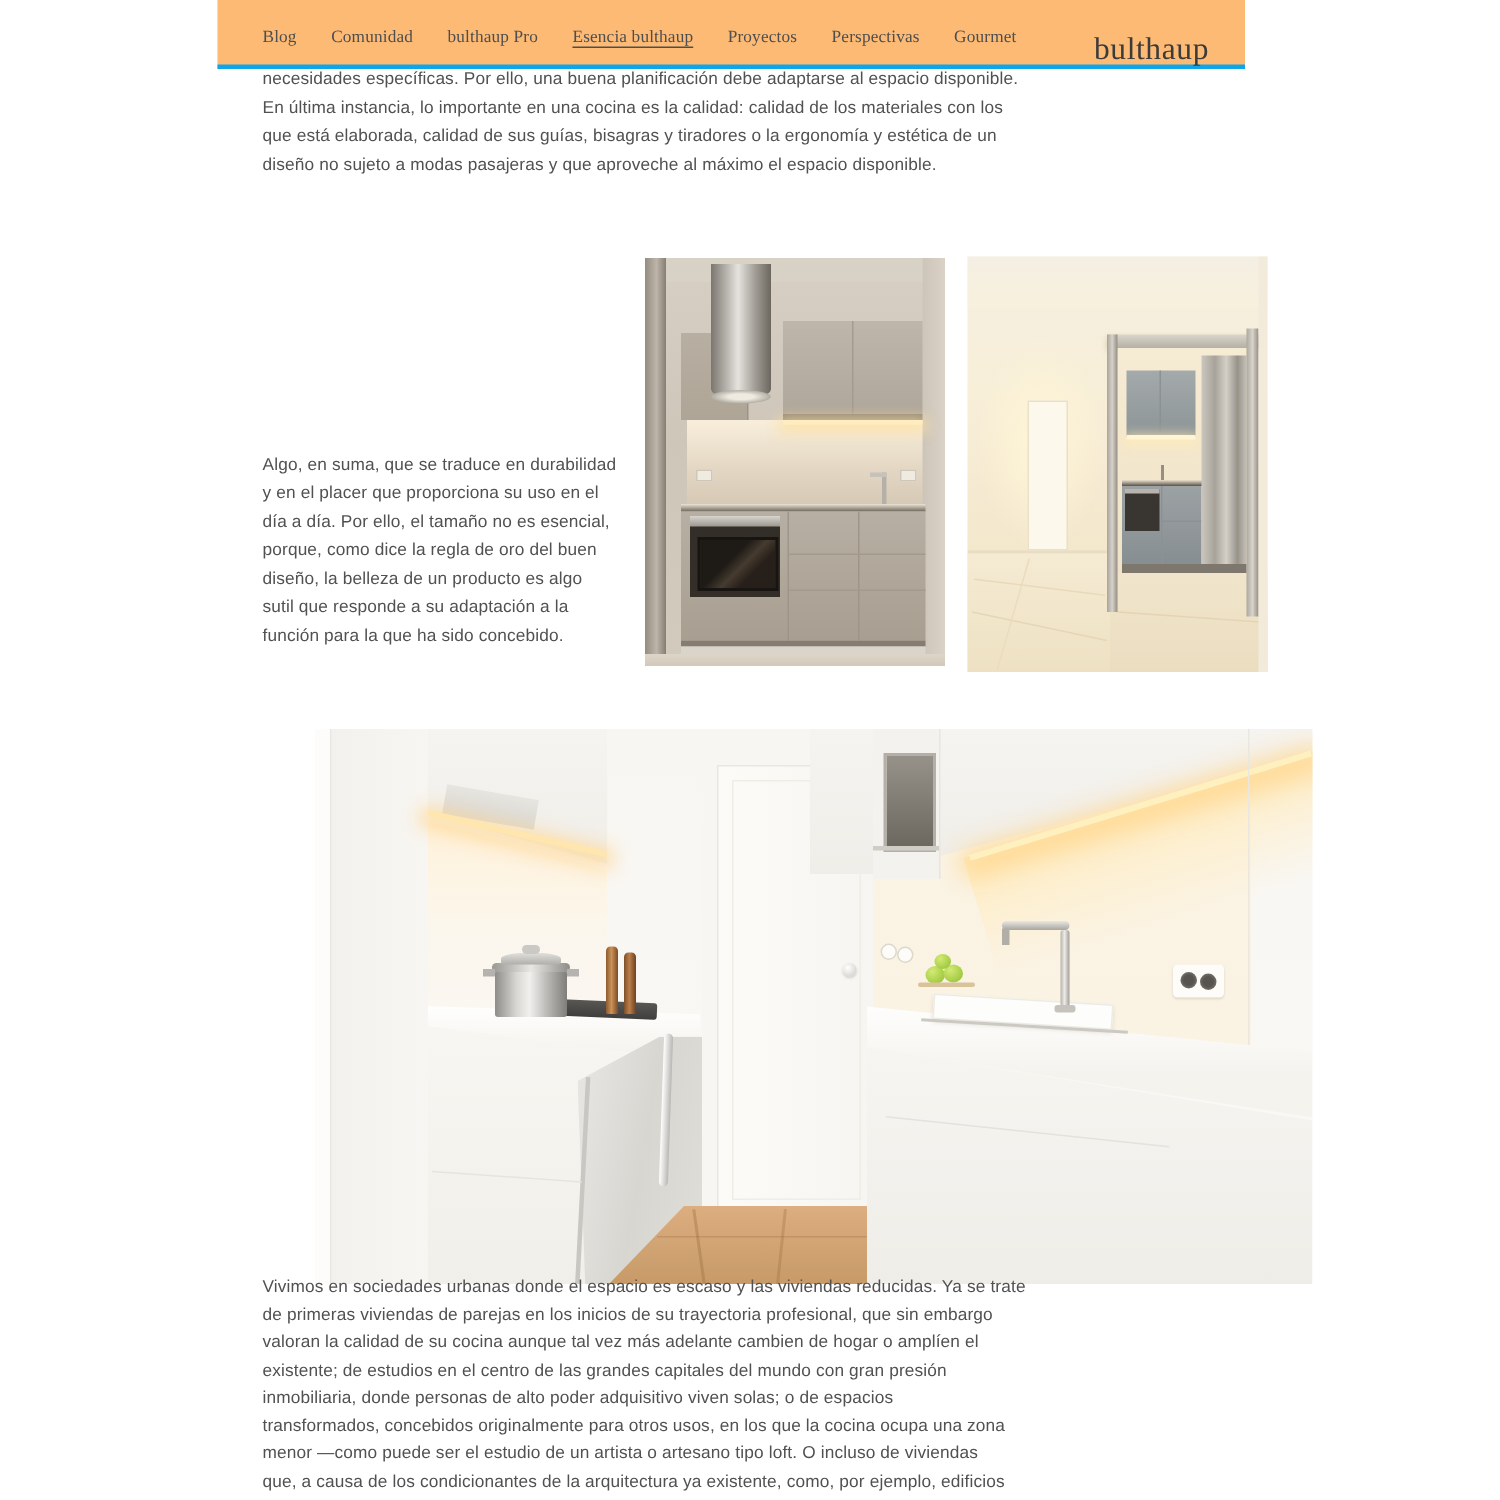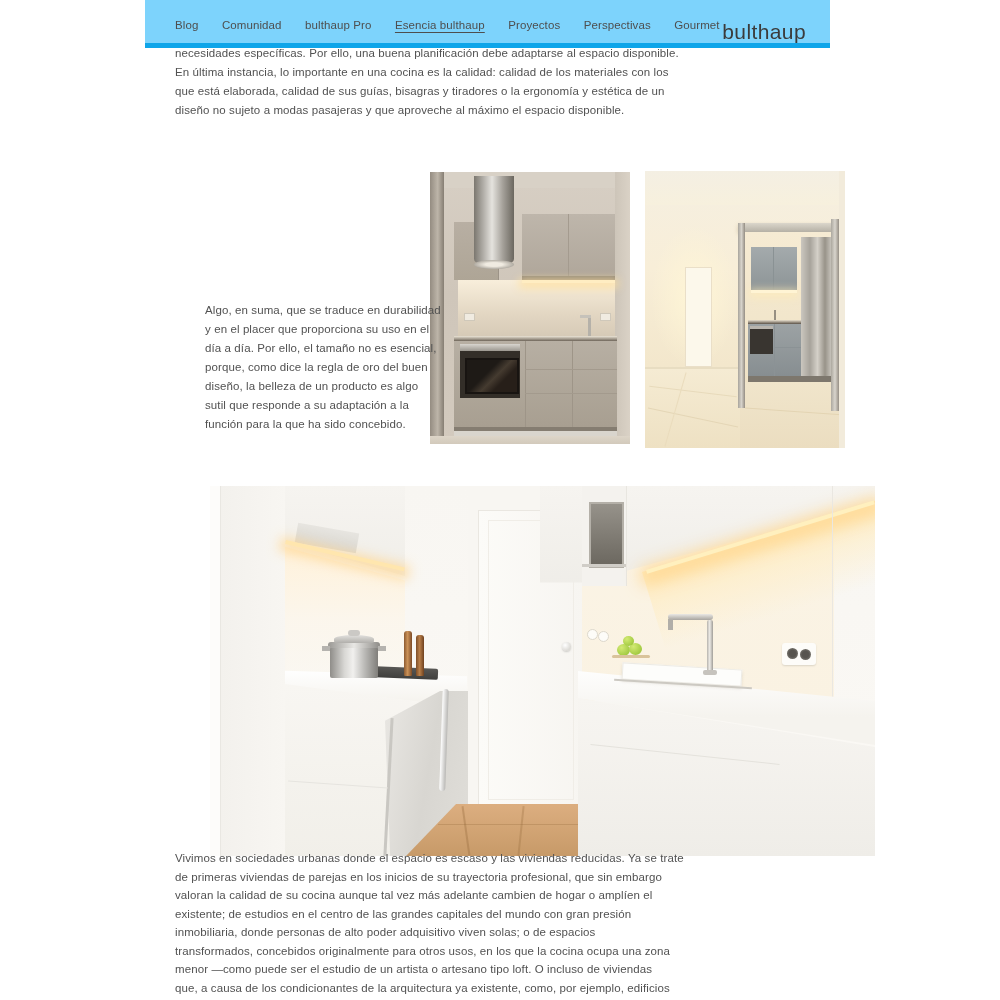--- a/index.html
+++ b/index.html
@@ -1,29 +1,29 @@
 <!DOCTYPE html>
 <html><head>
 <meta charset="utf-8">
 <style>
   html,body{margin:0;padding:0;width:1000px;height:1000px;background:#ffffff;overflow:hidden;
     font-family:"Liberation Sans","DejaVu Sans",sans-serif;}
   .page{position:relative;width:1000px;height:1000px;background:#fff;}
 
   
-  .header{position:absolute;left:145px;top:0;width:685px;height:43px;border-bottom:5px solid #0ea5e9;background:#7dd3fc;}
+  .header{position:absolute;left:145px;top:0;width:685px;height:43px;border-bottom:3px solid #0ea5e9;background:#fdba74;font-family:Liberation Serif, serif;}
   .nav{position:absolute;left:30px;top:15px;white-space:nowrap;}
   .nl{display:inline-block;margin-right:19px;font-size:11.5px;color:#4e4e4e;letter-spacing:.1px;text-decoration:none;cursor:pointer;}
   .nl.active{text-decoration:underline;text-underline-offset:3px;}
   .logo{position:absolute;right:24px;top:20px;font-size:21px;color:#3b3b3b;letter-spacing:.4px;cursor:pointer;}
 
   
   .para{position:absolute;font-size:11.5px;line-height:19px;color:#515151;letter-spacing:.1px;white-space:nowrap;}
   .p-intro{left:175px;top:44px;}
-  .p-aside{left:175px;top:301px;margin-left:30px;}
+  .p-aside{left:175px;top:301px;}
   .p-body{left:175px;top:849px;line-height:18.5px;}
 
   
   .photo{position:absolute;overflow:hidden;}
   .photo *{position:absolute;}
   .phA{left:390px;top:156px;width:200px;height:272px;background:linear-gradient(180deg,#d7cfc4 0%,#cfc6ba 45%,#d3cabe 100%);}
   .phB{left:605px;top:155px;width:200px;height:277px;background:linear-gradient(180deg,#f5efe1 0%,#f8eed8 35%,#f3e7cc 70%,#eee2c6 100%);}
   .phC{left:170px;top:470px;width:665px;height:370px;background:linear-gradient(180deg,#f8f6f2,#fbf9f5);}
 
   

